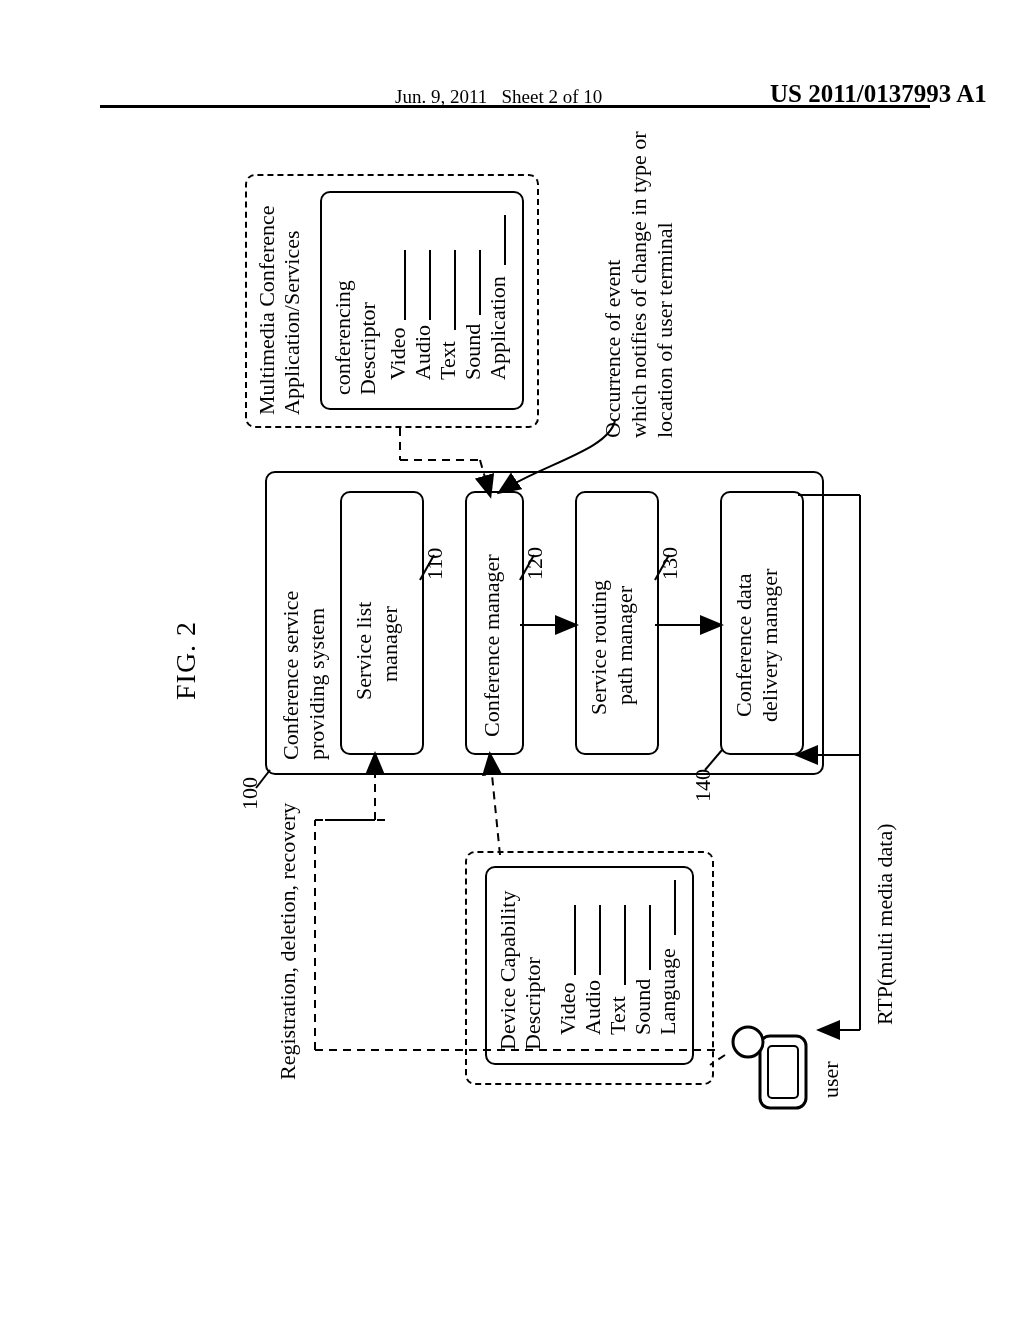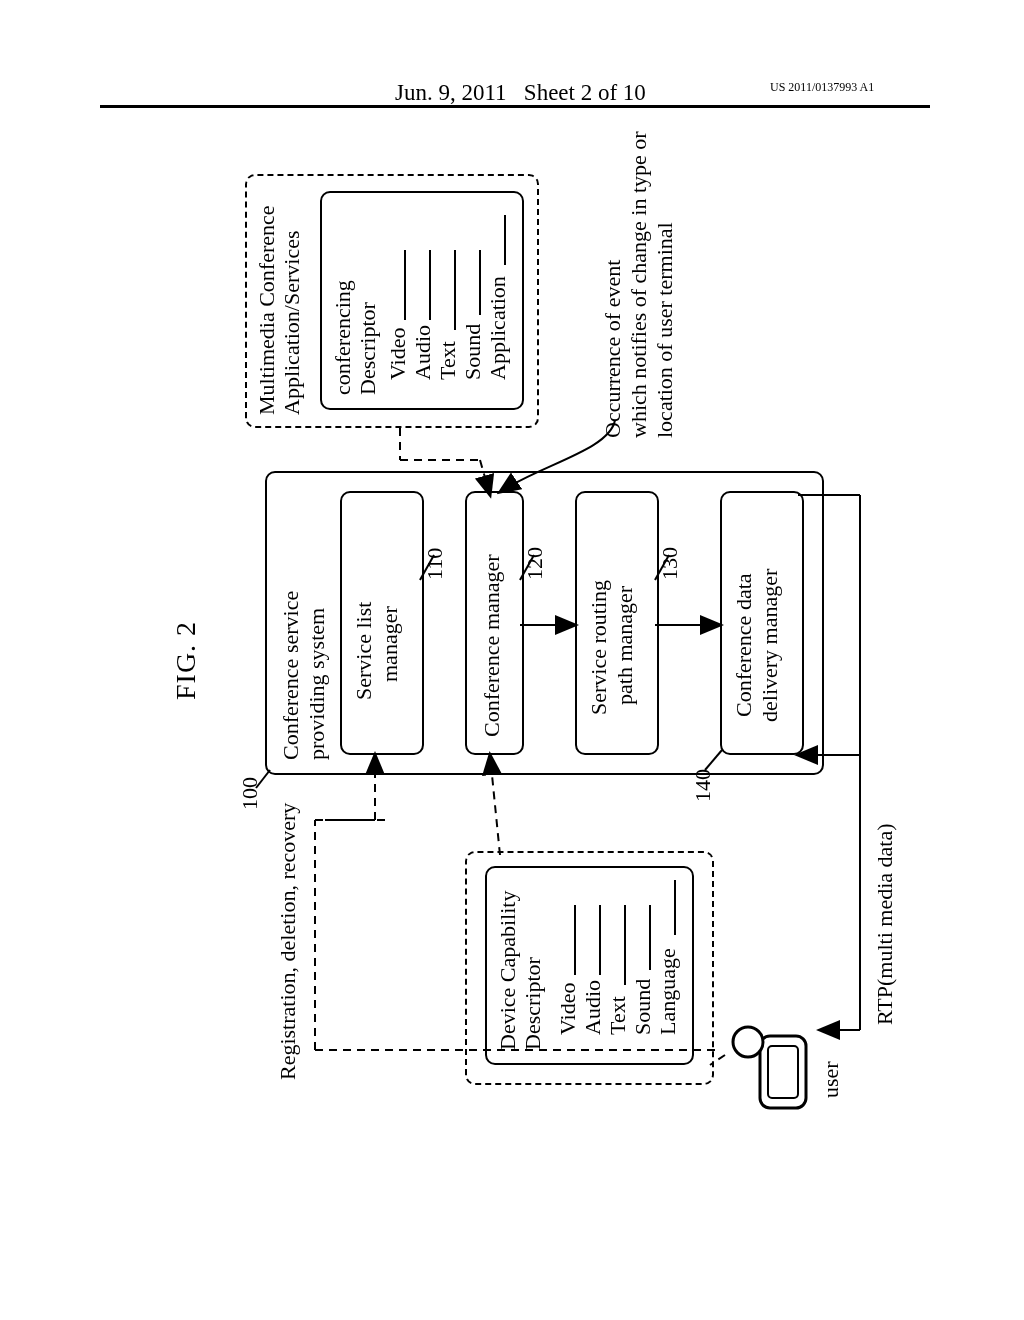--- a/index.html
+++ b/index.html
@@ -18,30 +18,30 @@
   }
   .header-left {
     position: absolute;
     top: 80px;
     left: 105px;
     font-size: 19px;
     font-weight: bold;
   }
   .header-mid {
     position: absolute;
-    top: 80px;
+    top: 86px;
     left: 395px;
-    font-size: 23px;
+    font-size: 19px;
   }
   .header-right {
     position: absolute;
     top: 80px;
     left: 770px;
-    font-size: 12px;
-    font-weight: normal;
+    font-size: 25px;
+    font-weight: bold;
   }
   .header-line {
     position: absolute;
     top: 105px;
     left: 100px;
     width: 830px;
     height: 0;
     border-top: 3px solid #000;
   }
 

